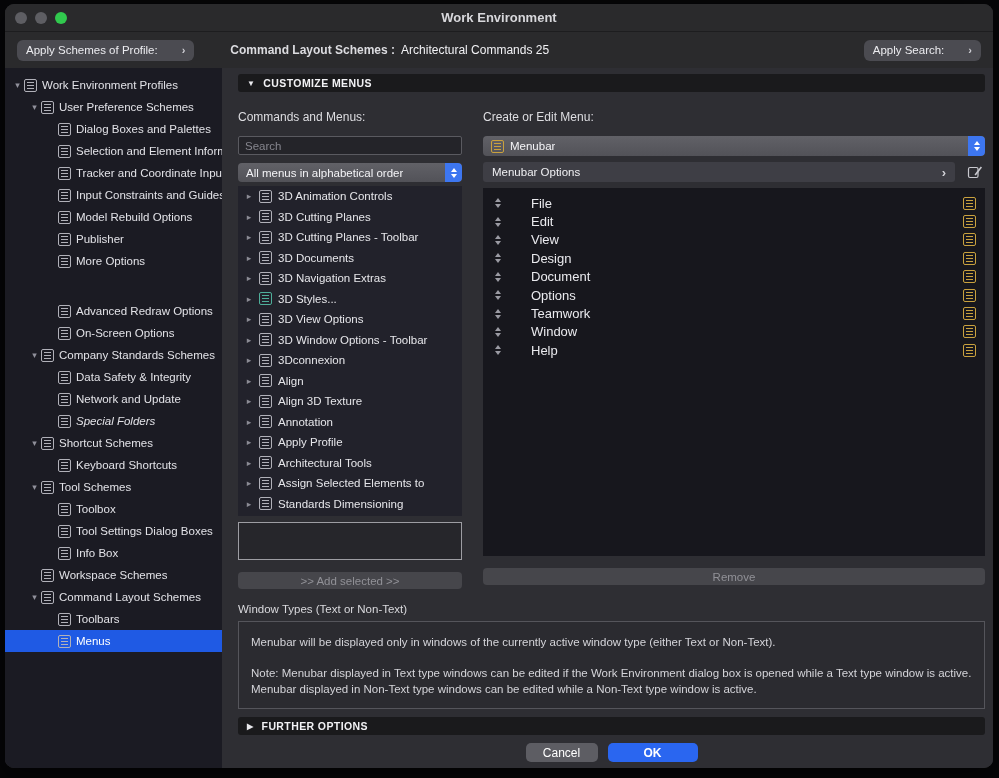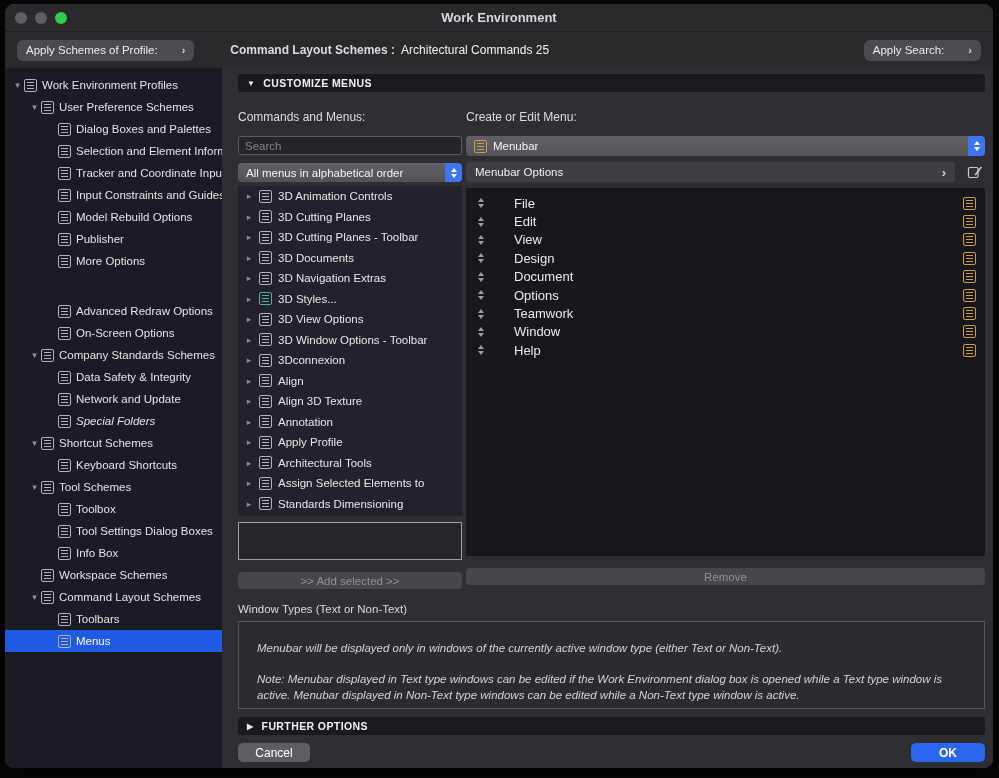--- a/index.html
+++ b/index.html
@@ -67,21 +67,21 @@
     flex:1;min-width:0;background:#2e2e33;display:flex;flex-direction:column;
     padding:6px 8px 10px 16px;
   }
   .section-bar{
     height:18px;flex:none;background:#1a1a1c;border-radius:3px;
     display:flex;align-items:center;gap:8px;padding:0 9px;
     color:#f2f2f5;font-size:10.5px;font-weight:bold;letter-spacing:.4px;
   }
   .section-bar.further{margin-top:8px;}
   .disclosure{font-size:8px;color:#e9e9ed;}
-  .cols{display:flex;gap:4px;margin-top:8px;}
+  .cols{display:flex;gap:21px;margin-top:8px;}
   .col-left{width:224px;flex:none;display:flex;flex-direction:column;}
   .col-right{flex:1;min-width:0;display:flex;flex-direction:column;}
   .col-label{font-size:12px;color:#dedee2;margin:10px 0 12px;}
   .search{
     height:19px;box-sizing:border-box;width:100%;background:#242429;
     border:1px solid #5a5a60;border-radius:2px;color:#e8e8ec;font-size:11.5px;
     padding:0 6px;margin-bottom:8px;font-family:"Liberation Sans",sans-serif;outline:none;
   }
   .search::placeholder{color:#85858d;}
   .popup{
@@ -124,26 +124,26 @@
   .updown{width:10px;flex:none;display:inline-flex;flex-direction:column;align-items:center;gap:2px;}
   .updown::before{content:"";width:0;height:0;border-left:3px solid transparent;border-right:3px solid transparent;border-bottom:4px solid #9b9ba3;}
   .updown::after{content:"";width:0;height:0;border-left:3px solid transparent;border-right:3px solid transparent;border-top:4px solid #9b9ba3;}
   .menu-row .mlabel{margin-left:28px;white-space:nowrap;}
   .menu-row .micon{margin-left:auto;}
   .wt-label{font-size:11.5px;color:#d9d9dd;margin:14px 0 6px;}
   .info-box{
     border:1px solid #55555b;background:#2b2b30;padding:12px 12px;box-sizing:border-box;
     color:#d4d4d9;font-size:11.5px;line-height:1.45;height:88px;flex:none;overflow:hidden;
   }
-  .info-box p{margin:6px;font-style:italic;}
+  .info-box p{margin:0;}
   .info-box p + p{margin-top:14px;}
-  .footer{margin-top:auto;display:flex;justify-content:space-between;gap:10px;padding-top:8px;}
+  .footer{margin-top:auto;display:flex;justify-content:center;gap:10px;padding-top:8px;}
   .btn{height:19px;border-radius:5px;font-size:12px;display:flex;align-items:center;justify-content:center;}
   .btn.cancel{width:72px;background:#5d5d63;color:#fff;}
-  .btn.ok{width:74px;background:#2a66f0;color:#fff;font-weight:bold;}
+  .btn.ok{width:90px;background:#2a66f0;color:#fff;font-weight:bold;}
 </style>
 </head>
 <body>
 
 <div class="window">
 
   <div class="titlebar">
     <div class="traffic">
       <span class="tl close"></span>
       <span class="tl min"></span>

